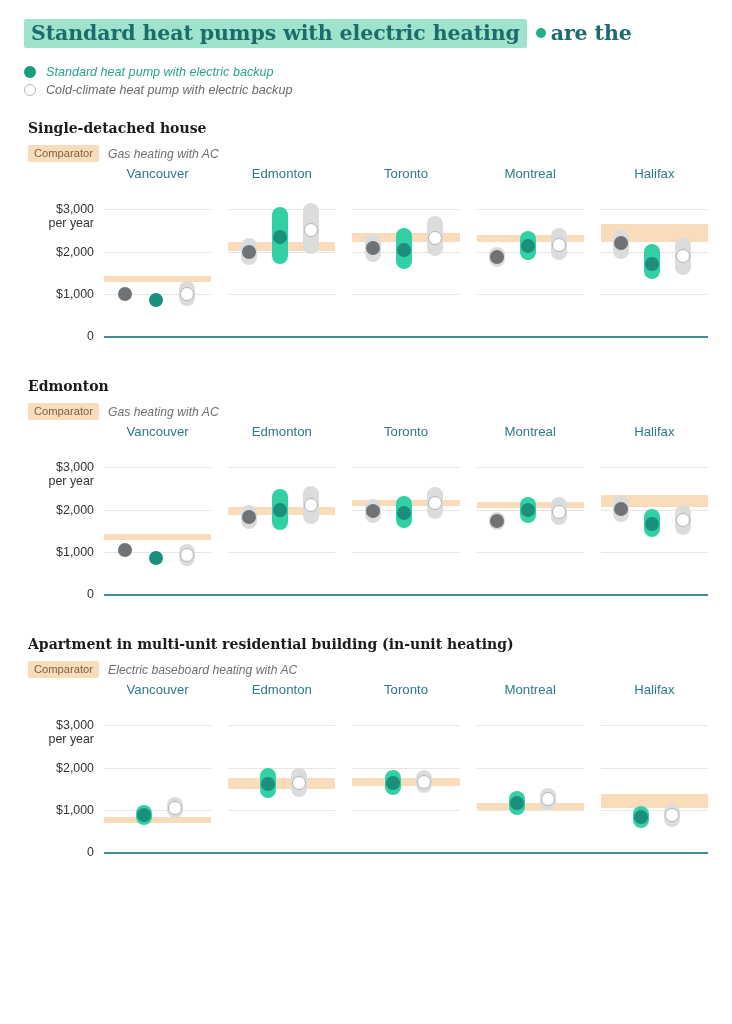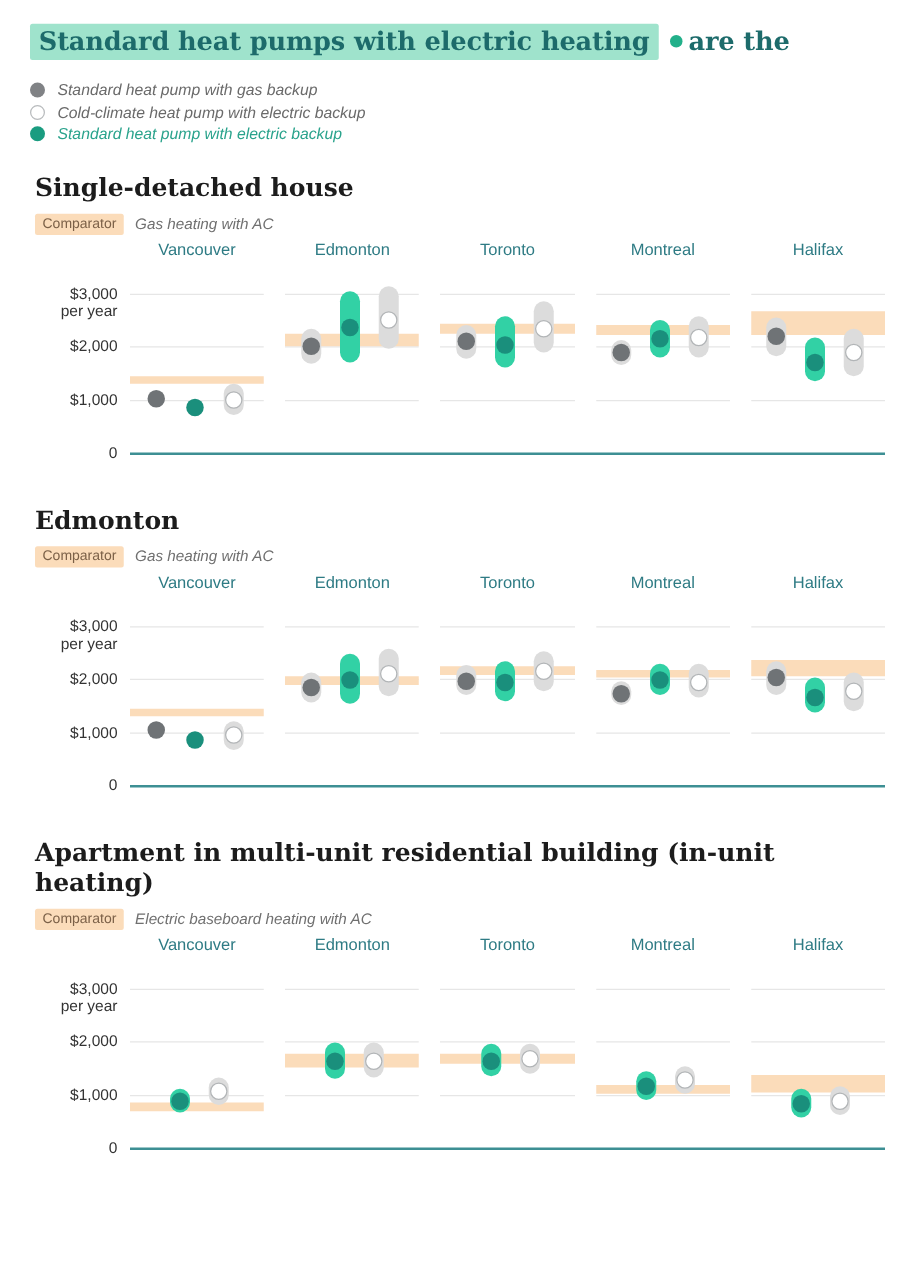--- a/index.html
+++ b/index.html
@@ -101,21 +101,21 @@
     font-size: 12.6px; font-style: italic;
     color: #6a6a6a; line-height: 1.42;
     max-width: 215px;
   }
 
   
   .panel { padding: 0 24px; margin-top: 22px; }
   .panel-title {
     font-family: "DejaVu Serif", serif;
     font-weight: 700;
-    font-size: 20px;
+    font-size: 14px;
     color: #1c1c1c;
     margin: 0 0 9px 4px;
   }
   .comparator-row { display:flex; align-items:center; margin: 0 0 0 4px; }
   .comparator-tag {
     background: #fbdcba;
     color: #7b6047;
     font-size: 11.2px;
     padding: 2px 6px 3px 6px;
     border-radius: 2px;
@@ -180,30 +180,26 @@
 <body>
 
 <div class="hdr">
   <h1 class="title">
     <span class="hl">Standard heat pumps with electric heating</span><span class="dot-inline"></span><span>are the</span><br>
   </h1>
 
   <div class="legend-wrap">
 
     <div class="legend-row">
-      <span class="legend-swatch sw-gray"></span>
-      <span class="legend-label">Standard heat pump with gas backup</span>
+      <span class="legend-swatch sw-green"></span>
+      <span class="legend-label green">Standard heat pump with electric backup</span>
     </div>
     <div class="legend-row">
       <span class="legend-swatch sw-open"></span>
       <span class="legend-label">Cold-climate heat pump with electric backup</span>
-    </div>
-    <div class="legend-row">
-      <span class="legend-swatch sw-green"></span>
-      <span class="legend-label green">Standard heat pump with electric backup</span>
     </div>
 
   </div>
 </div>
 
 <div id="panels">
     <div class="panel">
       <div class="panel-title">Single-detached house</div>
       <div class="comparator-row">
         <span class="comparator-tag">Comparator</span>

